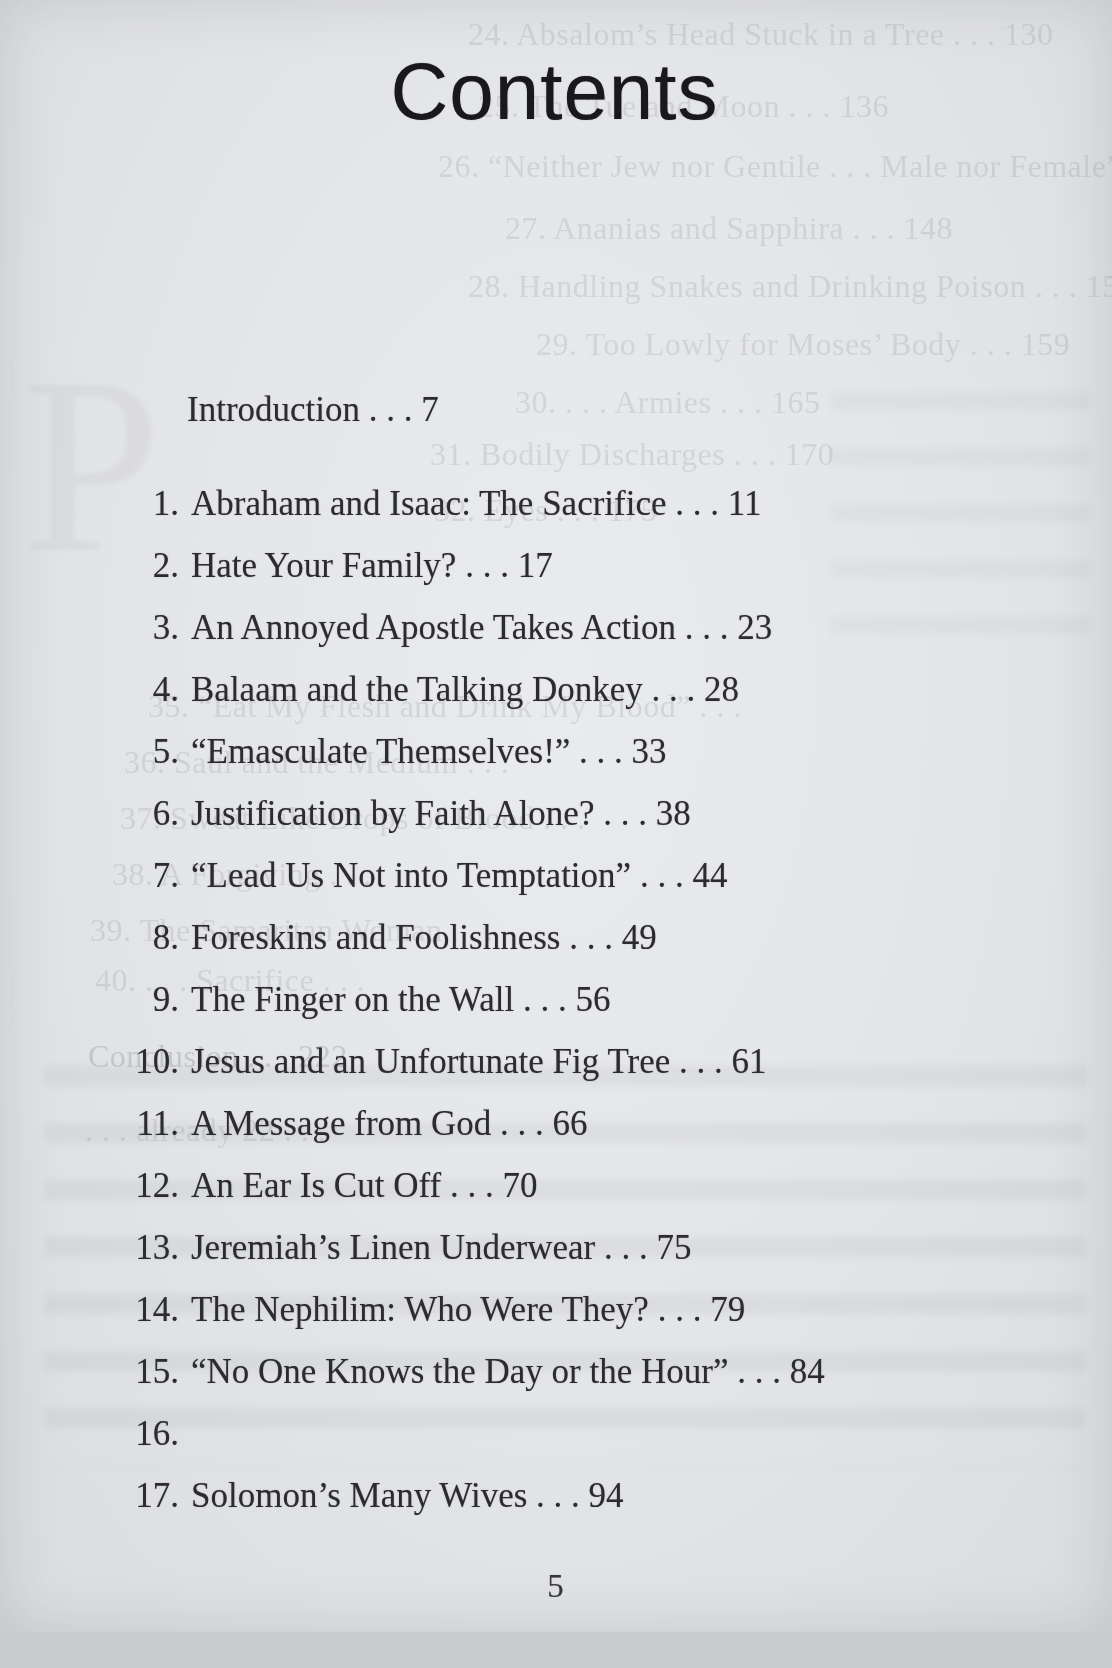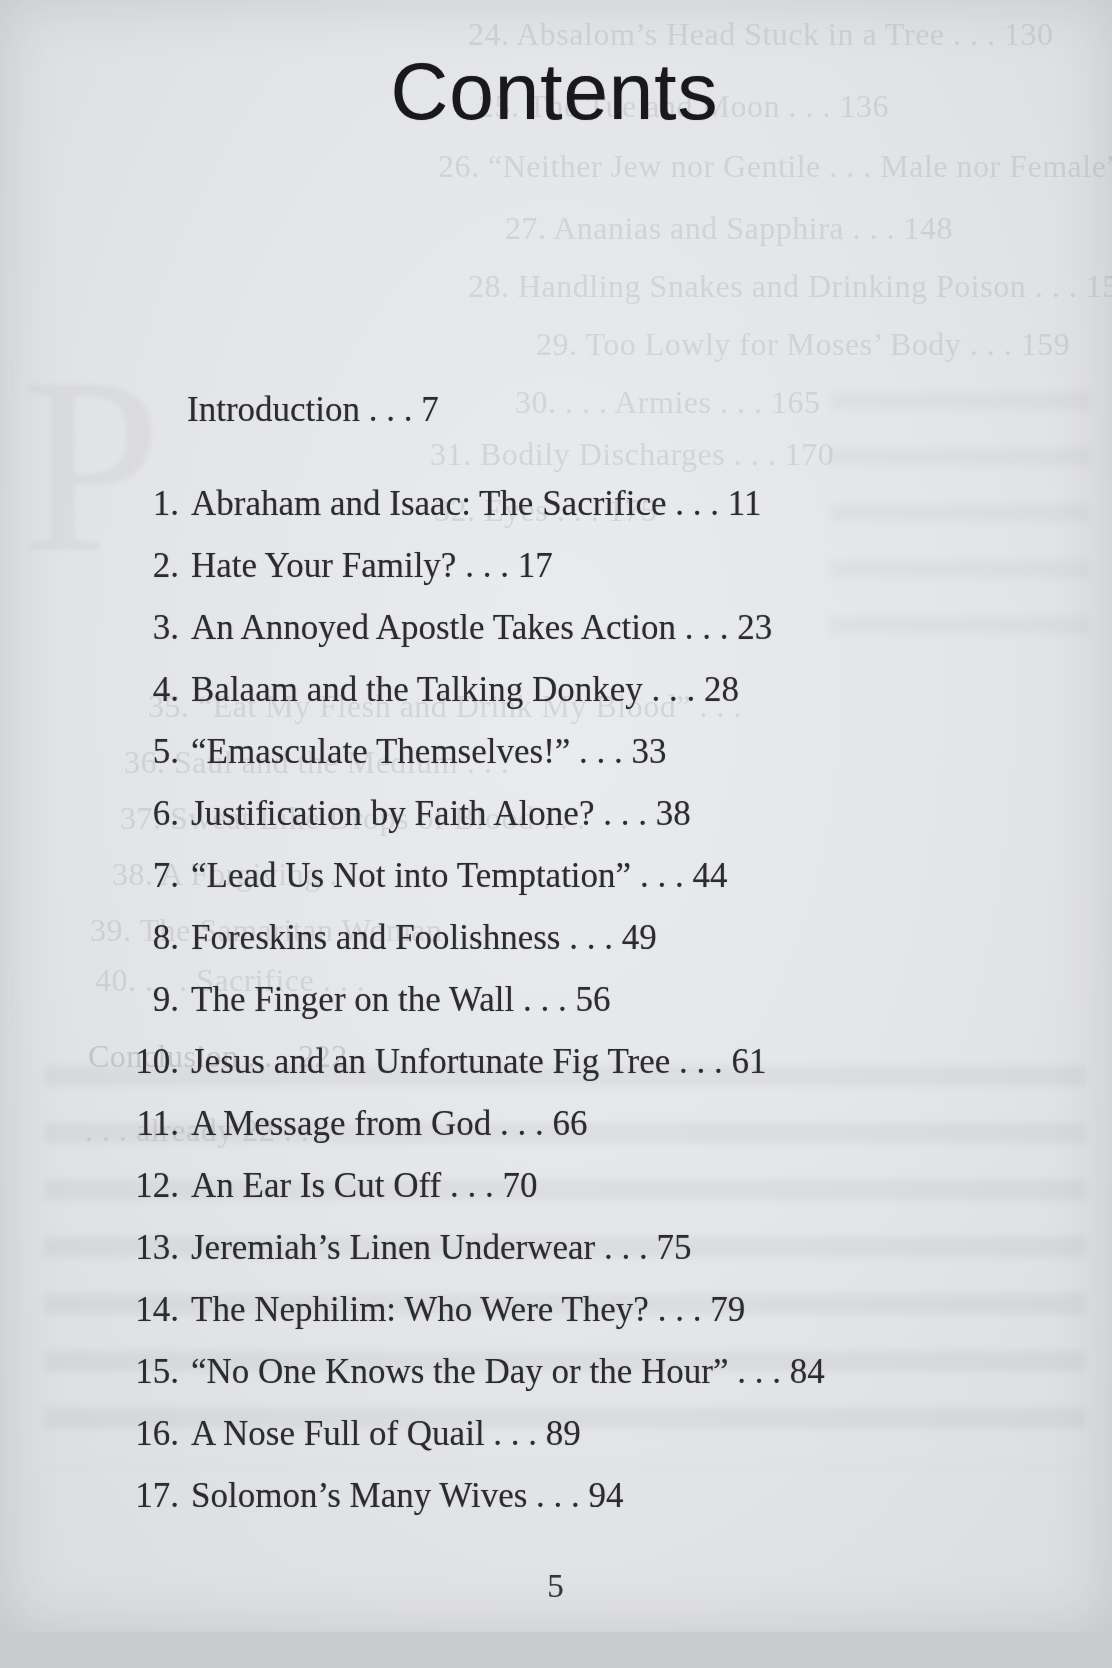--- a/index.html
+++ b/index.html
@@ -181,21 +181,20 @@
         <li class="toc-row">
           <span class="toc-num">14.</span>
           <span class="toc-title">The Nephilim: Who Were They? . . . 79</span>
         </li>
         <li class="toc-row">
           <span class="toc-num">15.</span>
           <span class="toc-title">“No One Knows the Day or the Hour” . . . 84</span>
         </li>
         <li class="toc-row">
           <span class="toc-num">16.</span>
-          <span class="toc-title">A Nose Full of Quail . . . 89</span>
         </li>
         <li class="toc-row">
           <span class="toc-num">17.</span>
           <span class="toc-title">Solomon’s Many Wives . . . 94</span>
         </li>
       </ol>
 
     <div class="folio">5</div>
   </div>
 

